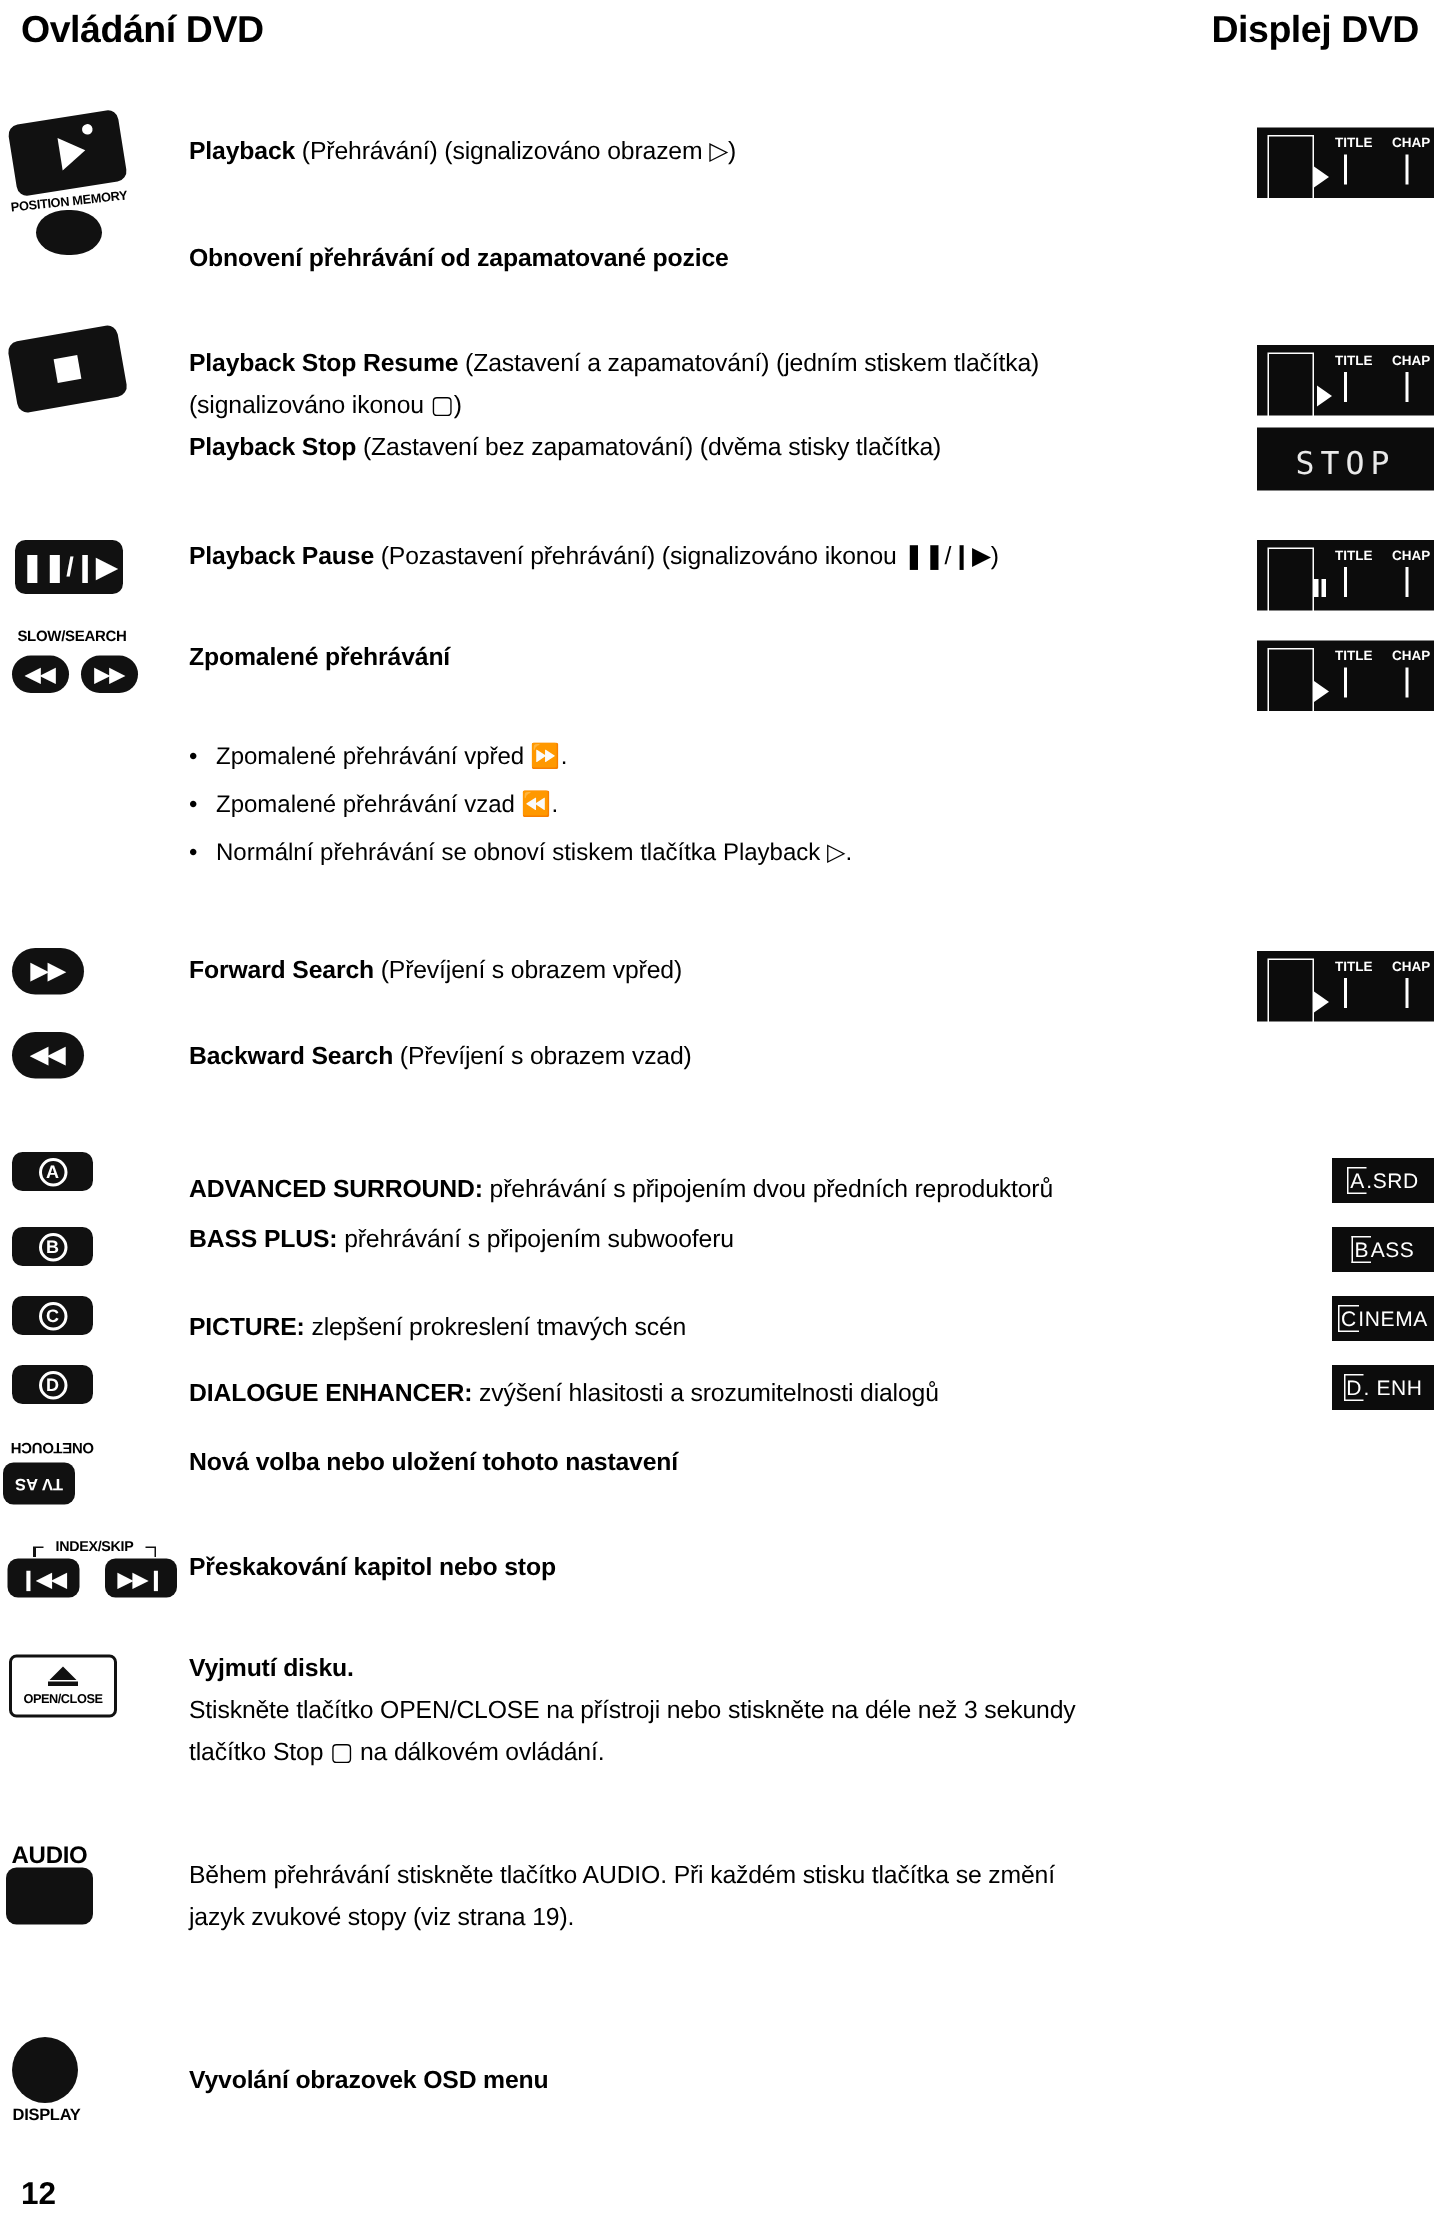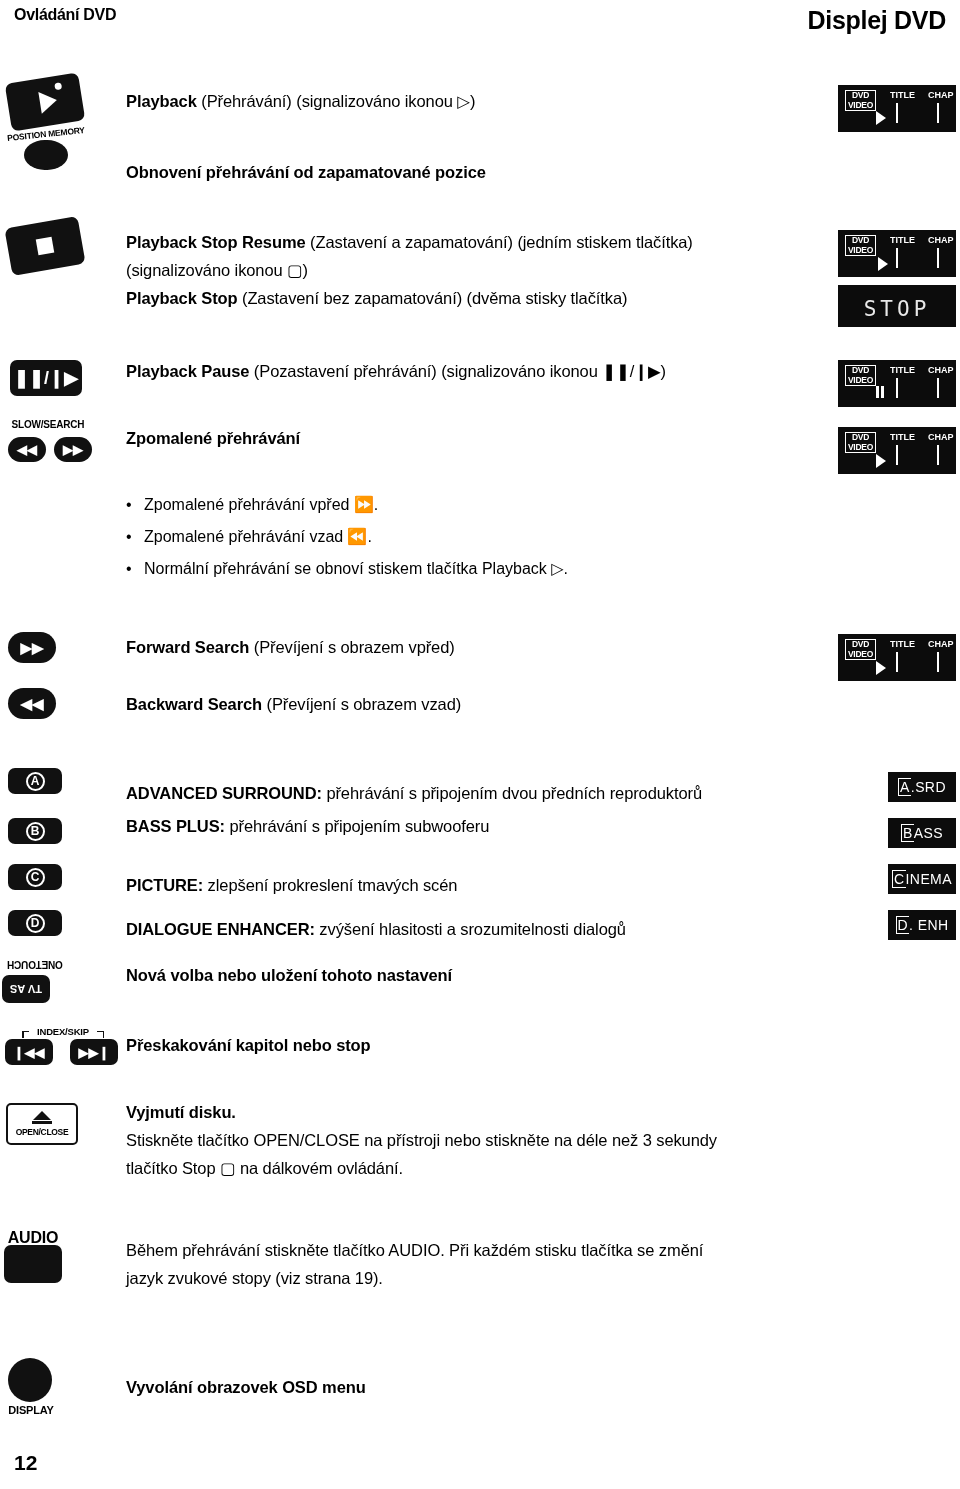--- a/index.html
+++ b/index.html
@@ -7,21 +7,21 @@
     width: 960px; height: 1489px;
     background: #ffffff;
     font-family: "Liberation Sans", sans-serif;
     color: #000000;
     overflow: hidden;
   }
   .page { position: relative; width: 960px; height: 1489px; }
 
   
   .header { position: absolute; top: 6px; left: 0; width: 960px; height: 40px; }
-  .header .h-left  { position: absolute; left: 14px;  top: 0; font-size: 16px; font-weight: bold; letter-spacing: -0.3px; }
+  .header .h-left  { position: absolute; left: 14px;  top: 0; font-size: 25px; font-weight: bold; letter-spacing: -0.3px; }
   .header .h-right { position: absolute; right: 14px; top: 0; font-size: 25px; font-weight: bold; letter-spacing: -0.3px; }
   .ctrl { position: absolute; }
   .txt  { position: absolute; left: 126px; font-size: 16.5px; line-height: 28px; letter-spacing: -0.1px; }
   .txt b { font-weight: bold; }
   .bulletline { position: absolute; left: 126px; font-size: 16px; line-height: 26px; }
   .bulletline .bl { display:inline-block; width: 18px; }
 
   
   .btn-rect {
     background: #111; border-radius: 7px;
@@ -80,21 +80,21 @@
 
   
   .disp {
     position:absolute; background:#0c0c0c; color:#fff;
   }
   .disp .dvdbox {
     position:absolute; border:1.3px solid #fff; left:7px; top:5px;
     font-size:8.5px; font-weight:bold; line-height:9.5px; text-align:center;
     padding:0 2px; letter-spacing:-0.3px;
   }
-  .disp .dvdbox span { display:block; }
+  .disp .dvdbox span { display:block;margin-top:40px; }
   .disp .dlabel { position:absolute; font-size:9px; font-weight:bold; letter-spacing:0px; }
   .disp .seg { position:absolute; width:2px; background:#fff; }
   .disp .pmark { position:absolute; }
   .tri-s { width:0;height:0;border-left:10px solid #fff;border-top:7px solid transparent;border-bottom:7px solid transparent; }
   .pause-s { display:flex; gap:2px; }
   .pause-s i { display:block; width:3px; height:12px; background:#fff; }
   .stoptext {
     position:absolute; width:100%; text-align:center; top:12px;
     font-family:"DejaVu Sans Mono", monospace; font-size:21px; letter-spacing:4px;
     color:#e9e9e9;
@@ -183,21 +183,21 @@
     <div class="oc-label">OPEN/CLOSE</div>
   </div>
 
   <div class="ctrl cap" style="left:2px; top:1229px; width:62px; font-size:16px;">AUDIO</div>
   <div class="ctrl btn-rect" style="left:4px; top:1245px; width:58px; height:38px;"></div>
 
   <div class="ctrl circle" style="left:8px; top:1358px; width:44px; height:44px;"></div>
   <div class="ctrl cap" style="left:0px; top:1404px; width:62px; font-size:11px;">DISPLAY</div>
 
   <div class="txt" style="top:87px;">
-    <b>Playback</b><span> (Přehrávání) (signalizováno ikonou ▷)</span>
+    <b>Playback</b><span> (Přehrávání) (signalizováno obrazem ▷)</span>
   </div>
 
   <div class="txt" style="top:158px;">
     <b>Obnovení přehrávání od zapamatované pozice</b>
   </div>
 
   <div class="txt" style="top:228px;">
     <div>
       <b>Playback Stop Resume</b><span> (Zastavení a zapamatování) (jedním stiskem tlačítka)</span>
     </div>

